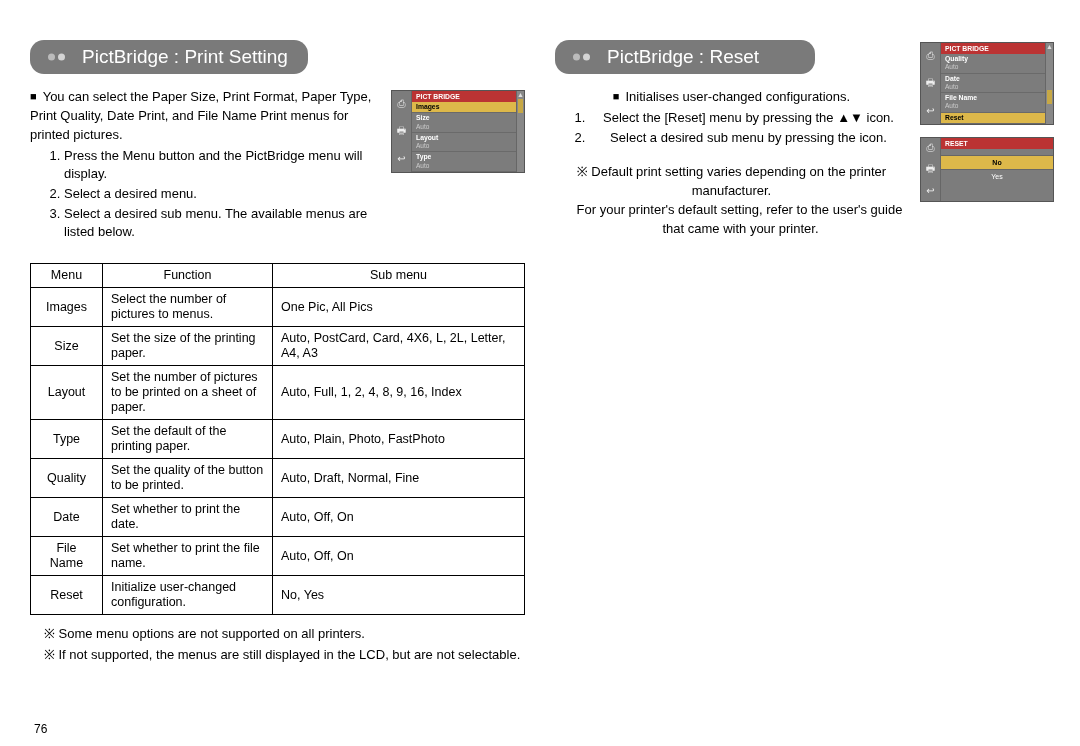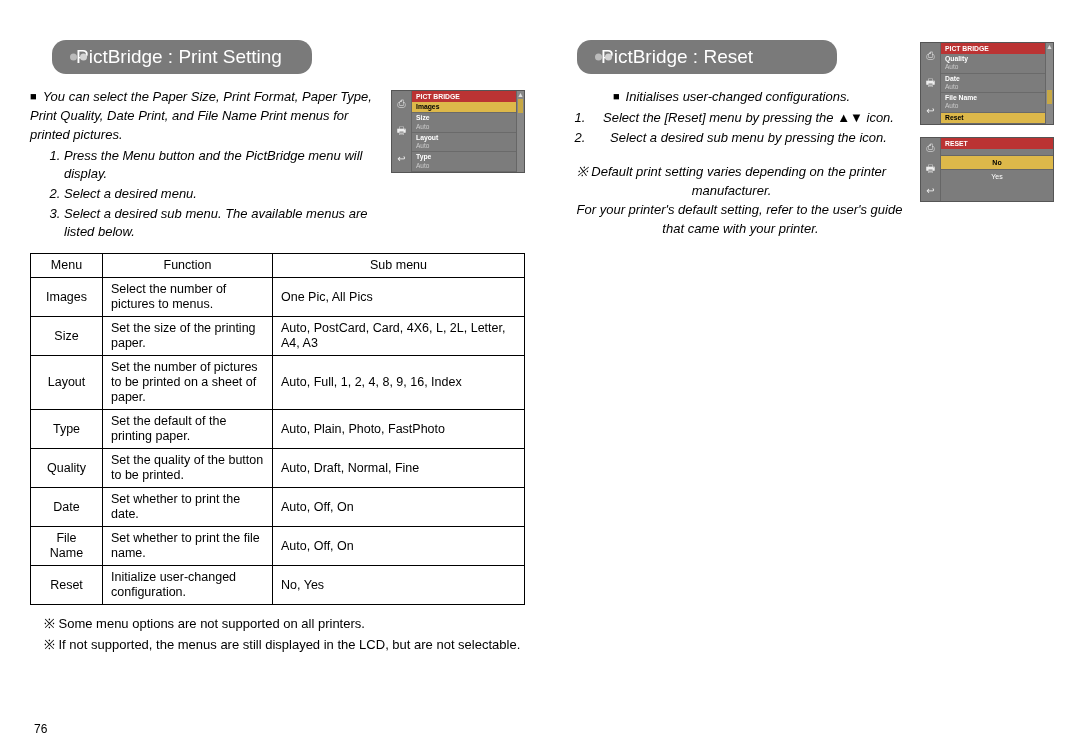--- a/index.html
+++ b/index.html
@@ -18,39 +18,38 @@
     gap: 30px;
   }
   .col {
     flex: 1;
     min-width: 0;
   }
   .section-header {
     background: #7a7a7a;
     color: #fff;
     font-size: 19px;
-    padding: 6px 20px 6px 24px;
+    padding: 6px 20px 6px 52px;
     border-radius: 14px;
     position: relative;
     margin-bottom: 14px;
     display: inline-block;
     min-width: 260px;
-    margin-left: 22px;
   }
   .section-header::before {
     content: "";
     position: absolute;
     left: 18px; top: 50%;
     width: 7px; height: 7px;
     background: #bbb;
     border-radius: 50%;
     transform: translateY(-50%);
     box-shadow: 10px 0 0 #d4d4d4;
   }
-  .body-text { line-height: 1.45; font-style: italic; }
+  .body-text { line-height: 1.45; }
   .squareb { font-size: 11px; margin-right: 6px; vertical-align: 1px;}
   ol.steps { list-style: decimal; padding-left: 34px; margin-top: 2px; }
   ol.steps li { margin-bottom: 2px; line-height: 1.4; }
   .sublist { padding-left: 34px; }
   .sublist div { line-height: 1.4; }
   .intro-row { display: flex; align-items: flex-start; gap: 8px; }
   .intro-text { flex: 1; }
   .lcd {
     width: 134px;
     background: #7c7c7c;
@@ -97,21 +96,21 @@
   .lcd-scroll .arr { font-size:7px; text-align:center; color:#ddd;}
   .lcd-scroll .thumb { background:#c7a845; height:14px; margin:1px;}
   .lcd2-options {
     background:#7c7c7c;
   }
   .lcd2-opt { text-align:center; padding:3px 0; font-size:7px; color:#fff; border-top:1px solid #666;}
   .lcd2-opt.sel { background:#ddb84a; color:#000; font-weight:bold;}
   table.menu {
     border-collapse: collapse;
     width: 100%;
-    margin-top: 10px;
+    margin-top: 20px;
     font-size: 12.5px;
   }
   table.menu th, table.menu td {
     border: 1px solid #000;
     padding: 4px 8px;
     text-align: left;
     vertical-align: middle;
     line-height: 1.2;
   }
   table.menu th {

